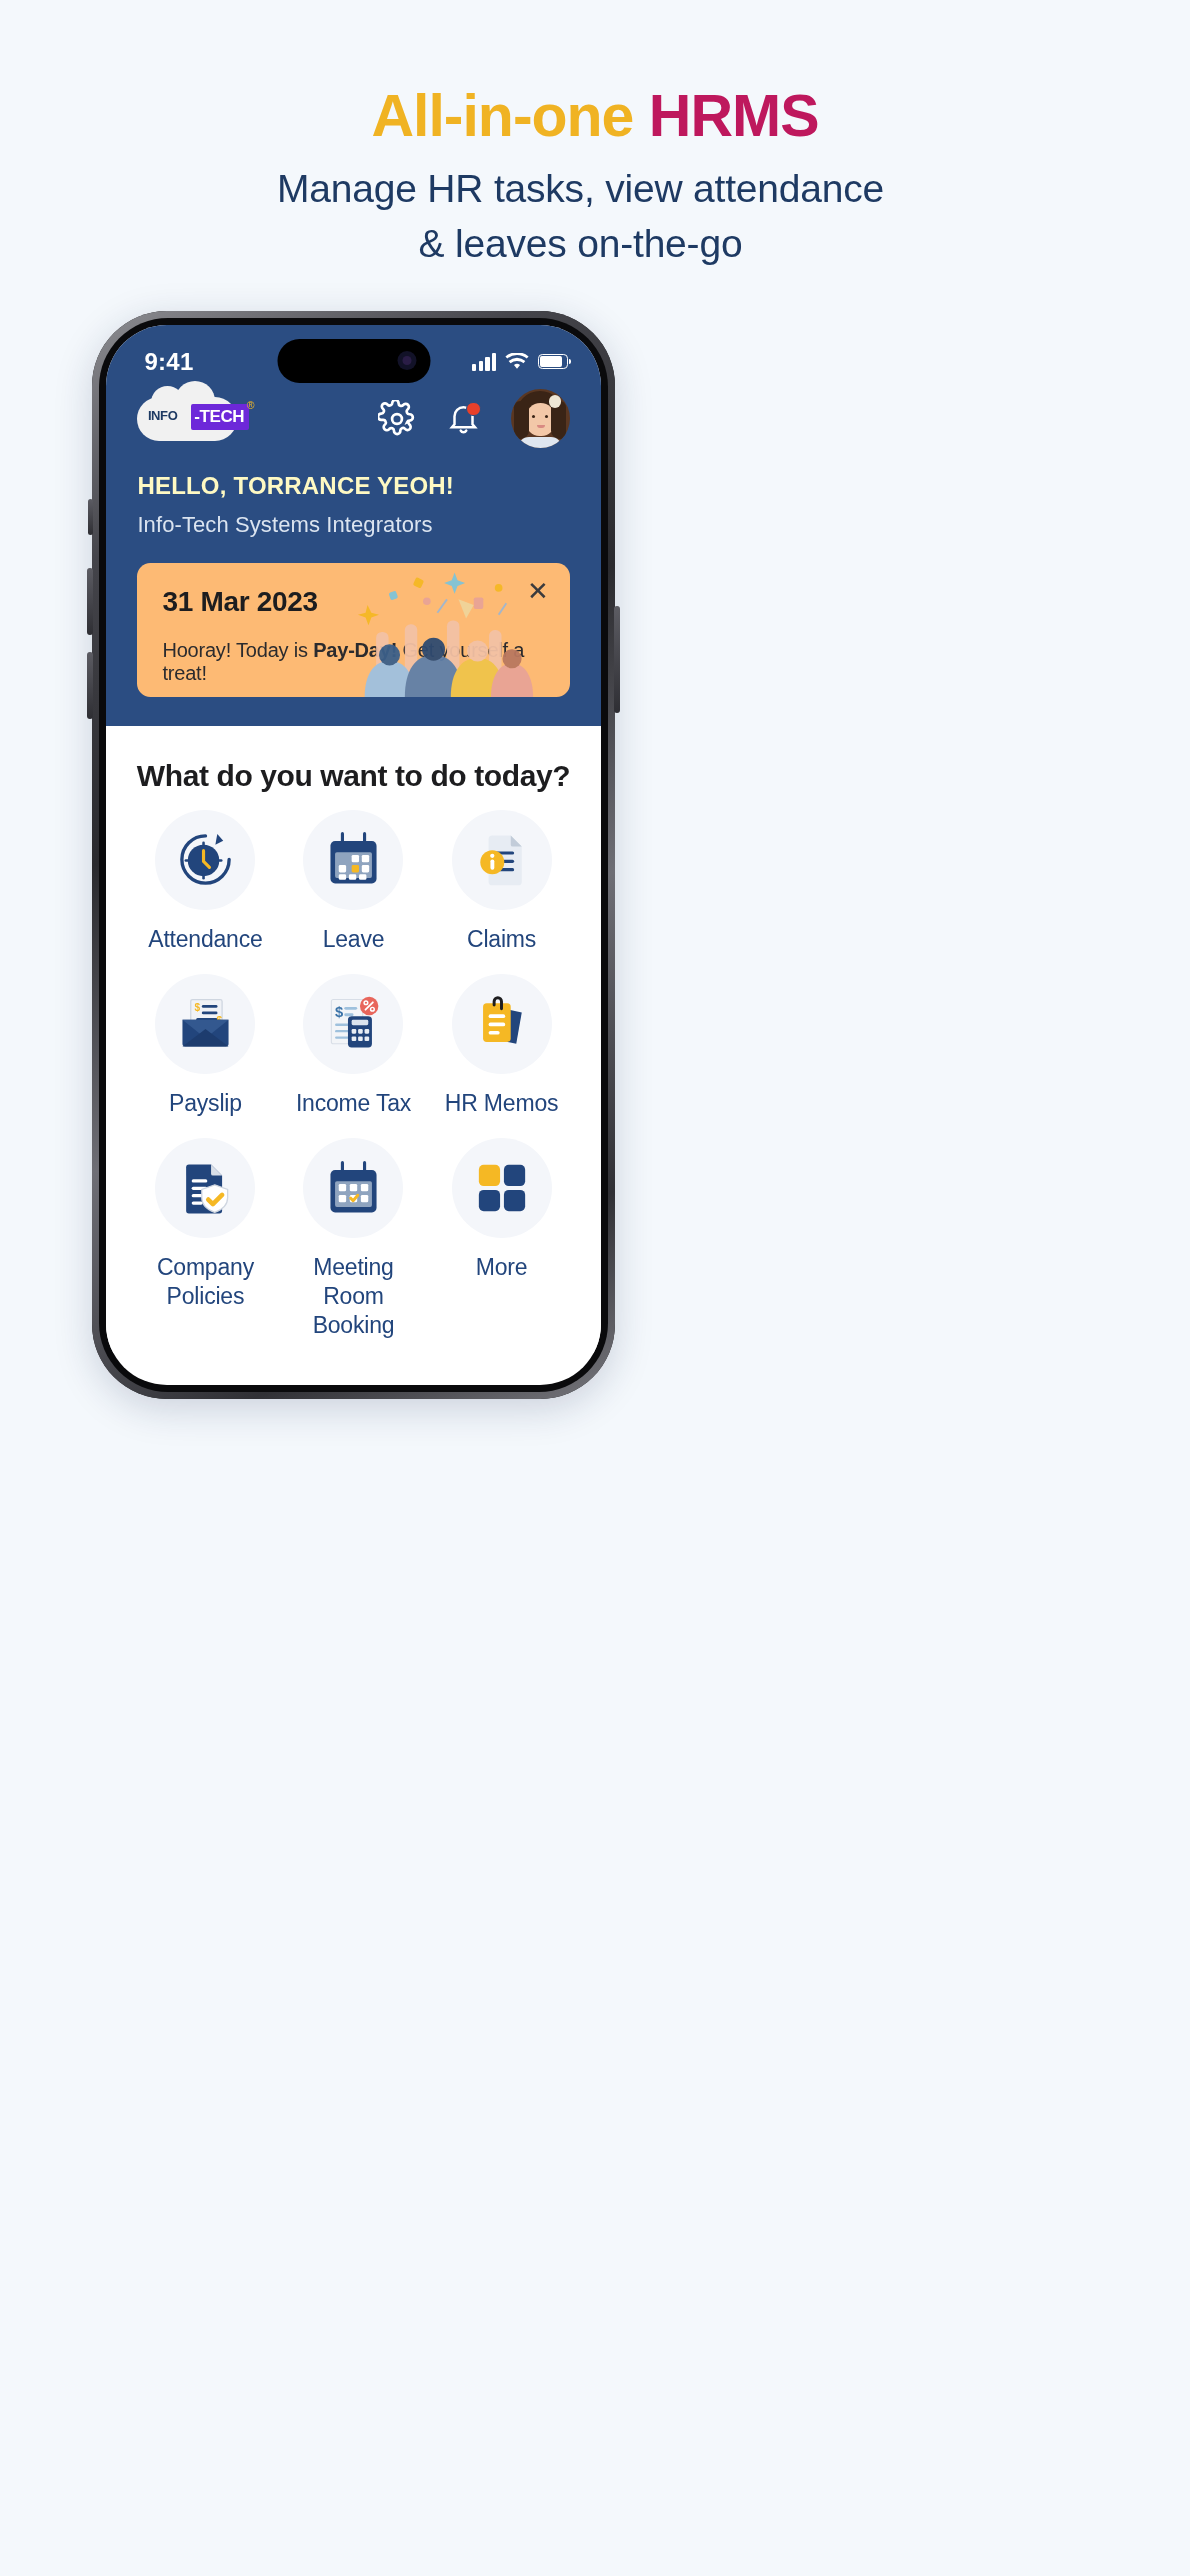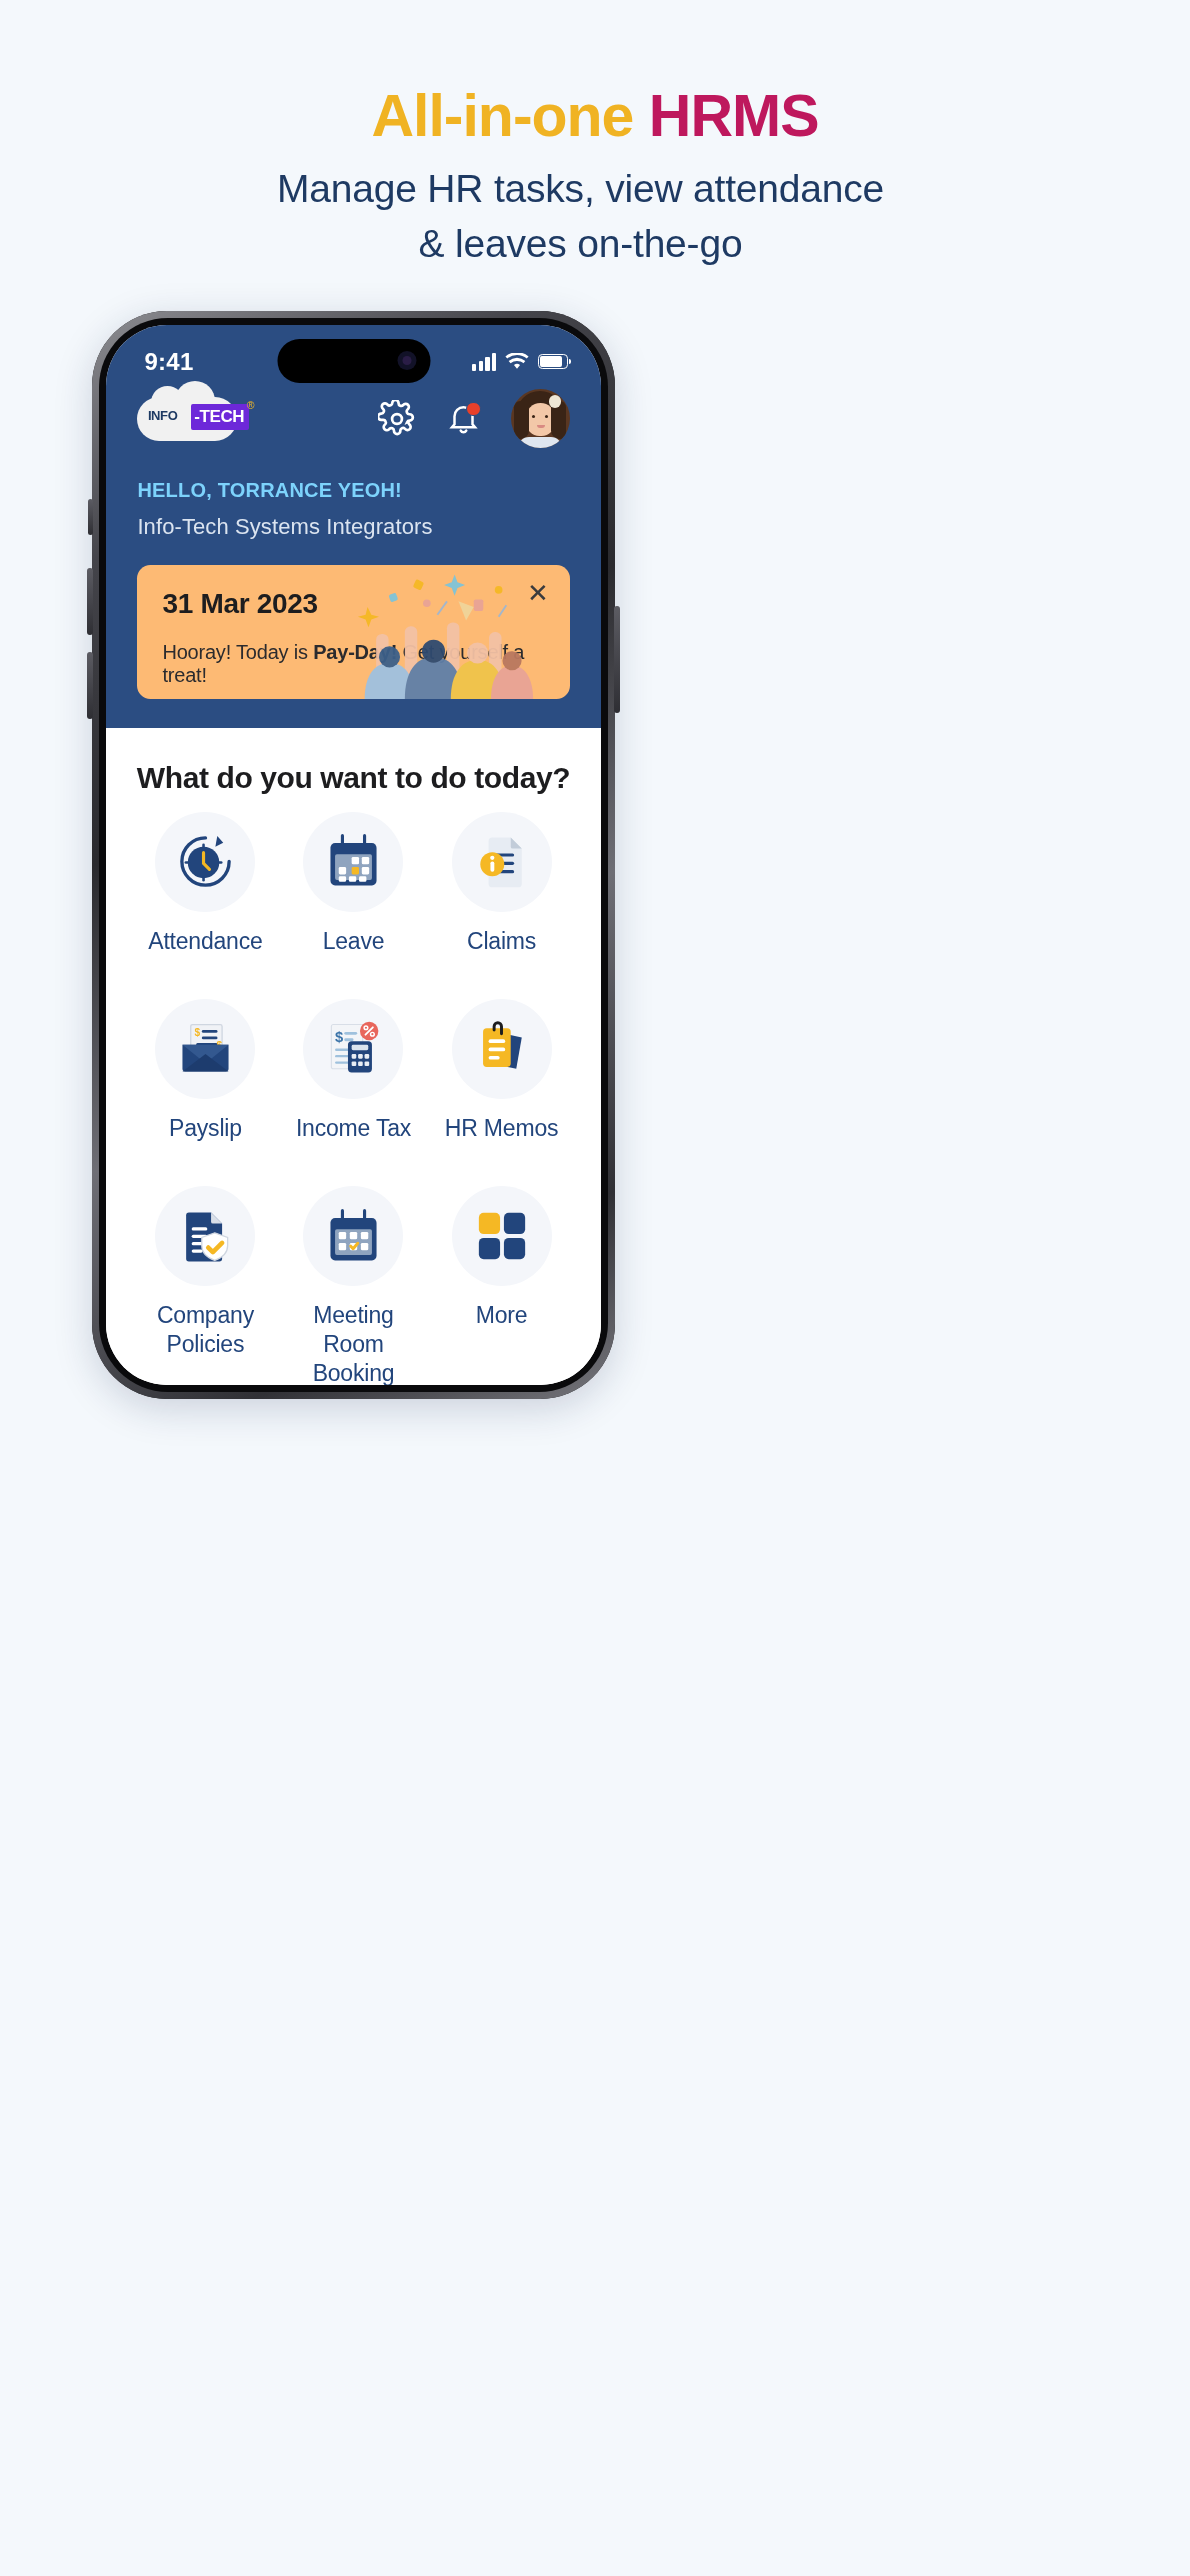--- a/index.html
+++ b/index.html
@@ -128,21 +128,21 @@
   .avatar .hair-top{position:absolute;left:5.8px;top:1.9px;width:48px;height:33px;background:#3a2416;border-radius:25px 25px 7.7px 7.7px;}
   .avatar .face{position:absolute;left:15.3px;top:13.4px;width:29px;height:33px;background:#f3c8a8;border-radius:14.4px 14.4px 13.4px 13.4px;}
   .avatar .hair-l{position:absolute;left:3.8px;top:11.5px;width:14.4px;height:38px;background:#3a2416;border-radius:9.6px 0 13.4px 9.6px;}
   .avatar .hair-r{position:absolute;right:3.8px;top:11.5px;width:14.4px;height:38px;background:#3a2416;border-radius:0 9.6px 9.6px 13.4px;}
   .avatar .flower{position:absolute;right:8.6px;top:5.8px;width:12.5px;height:12.5px;background:#efe7d5;border-radius:50%;}
   .avatar .eye{position:absolute;top:26px;width:3.8px;height:2.4px;background:#3a2416;border-radius:1.9px;}
   .avatar .eye.l{left:21px}.avatar .eye.r{left:34px}
   .avatar .mouth{position:absolute;left:26px;top:36px;width:8.6px;height:2.9px;background:#d98a82;border-radius:0 0 4.8px 4.8px;}
   .avatar .shirt{position:absolute;left:7.7px;bottom:0;width:44px;height:11.5px;background:#dfe6ef;border-radius:15.3px 15.3px 0 0;}
 
-  .greeting { color:#7dd3fc; font-size:20px; font-weight:700; letter-spacing:0.2px; margin-top:26px; }
+  .greeting { color:#fef9c3; font-size:24px; font-weight:700; letter-spacing:0.2px; margin-top:19px; }
   .company  { color:#dbe4f0; font-size:22px; font-weight:400; margin-top:11.5px; letter-spacing:0.1px; }
 
   
   .payday-card {
     margin: 25px 0 0; background:#fdba74; border-radius:13.4px;
     position:relative; overflow:hidden; height:134px; padding:23px 25px;
   }
   .payday-date { font-size:28px; font-weight:700; color:#1d1d1f; letter-spacing:-0.3px; }
   .payday-msg { font-size:20px; color:#2b2b2e; margin-top:21px; letter-spacing:-0.2px; }
   .payday-msg b { font-weight:700; }
@@ -152,21 +152,21 @@
     display:flex;align-items:center;justify-content:center;
     font-size:26px;color:#3b3b3d;font-weight:300;line-height:1;
   }
 
   
   .body-white { background:#fff; padding: 33px 0 0; }
   .section-title {
     text-align:center; font-size:30px; font-weight:700; color:#1d1d1f;
     letter-spacing:-0.4px; margin-bottom:11px;
   }
-  .grid { display:grid; grid-template-columns: repeat(3, 1fr); row-gap: 24px; padding: 0 25px; }
+  .grid { display:grid; grid-template-columns: repeat(3, 1fr); row-gap: 1px; padding: 0 25px; }
   .tile { display:flex; flex-direction:column; align-items:center; padding: 5.8px 0 13.4px; }
   .tile-ico {
     width:100px; height:100px; border-radius:50%; background:#f4f6fa;
     display:flex; align-items:center; justify-content:center;
   }
   .tile-label {
     margin-top:15.3px; text-align:center; color:#22457c;
     font-size:23px; font-weight:500; line-height:1.25; letter-spacing:-0.2px;
   }
 </style>

